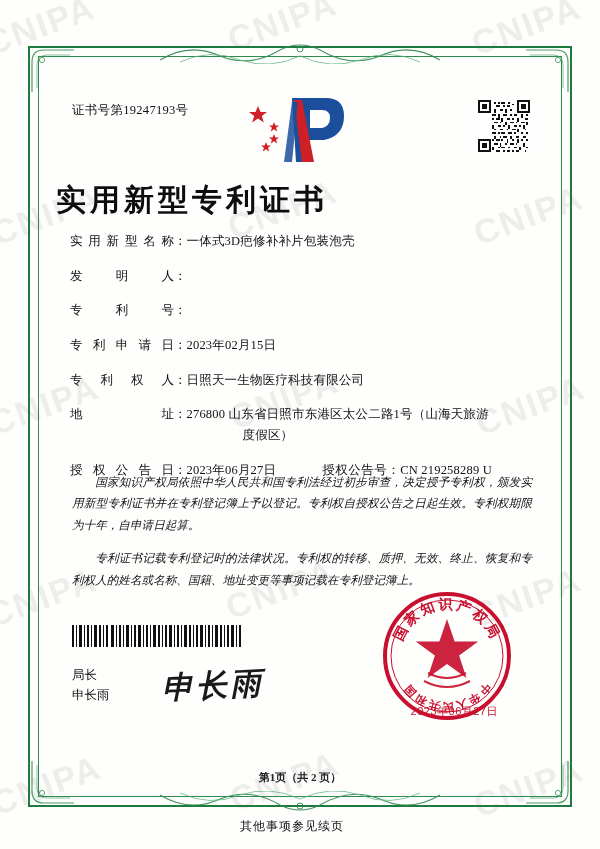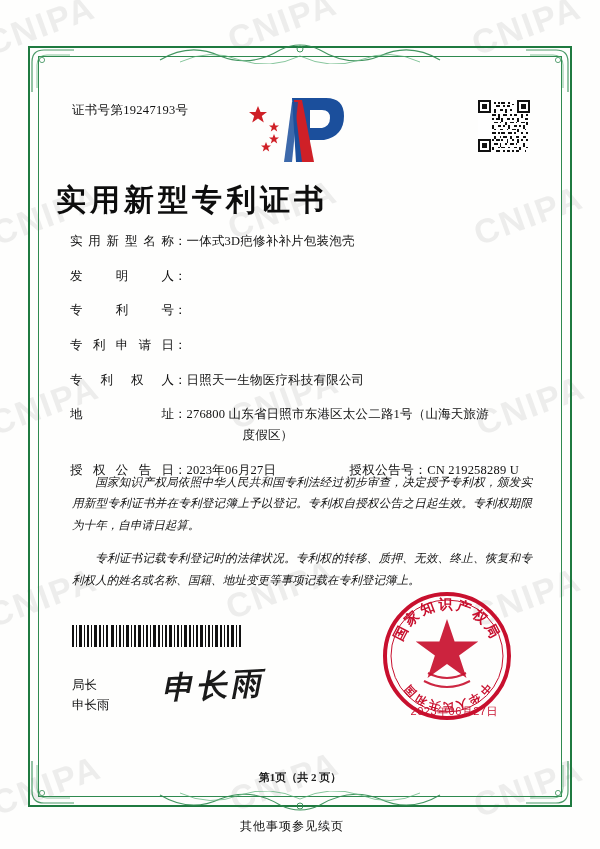--- a/index.html
+++ b/index.html
@@ -172,21 +172,21 @@
   .field-value {
     flex: 1 1 auto;
     letter-spacing: 0.2px;
   }
   .field-value .sub-line {
     display: block;
     margin-top: 3px;
     padding-left: 56px;
   }
   .inline-second {
-    margin-left: 73px;
+    margin-left: 46px;
   }
   .inline-second .lbl { letter-spacing: 0.5px; }
 
   .paragraphs {
     position: absolute;
     left: 16px;
     right: 12px;
     top: 398px;
     font-size: 11.6px;
     line-height: 1.85;
@@ -204,21 +204,21 @@
     position: absolute;
     left: 16px;
     bottom: 136px;
     width: 170px;
     height: 22px;
   }
 
   .signature-block {
     position: absolute;
     left: 16px;
-    bottom: 68px;
+    bottom: 78px;
     font-size: 12.5px;
     line-height: 1.55;
     color: #111;
   }
   .handwriting {
     position: absolute;
     left: 106px;
     bottom: 76px;
     font-family: "DejaVu Serif", serif;
     font-size: 31px;
@@ -487,20 +487,21 @@
         </div>
         <div class="field-row">
           <div class="field-label">
             <span>专</span>
             <span>利</span>
             <span>申</span>
             <span>请</span>
             <span>日</span>
           </div>
           <div class="field-colon">：</div>
+          <div class="field-value">2023年02月15日</div>
         </div>
         <div class="field-row">
           <div class="field-label">
             <span>专</span>
             <span>利</span>
             <span>权</span>
             <span>人</span>
           </div>
           <div class="field-colon">：</div>
           <div class="field-value">日照天一生物医疗科技有限公司</div>

